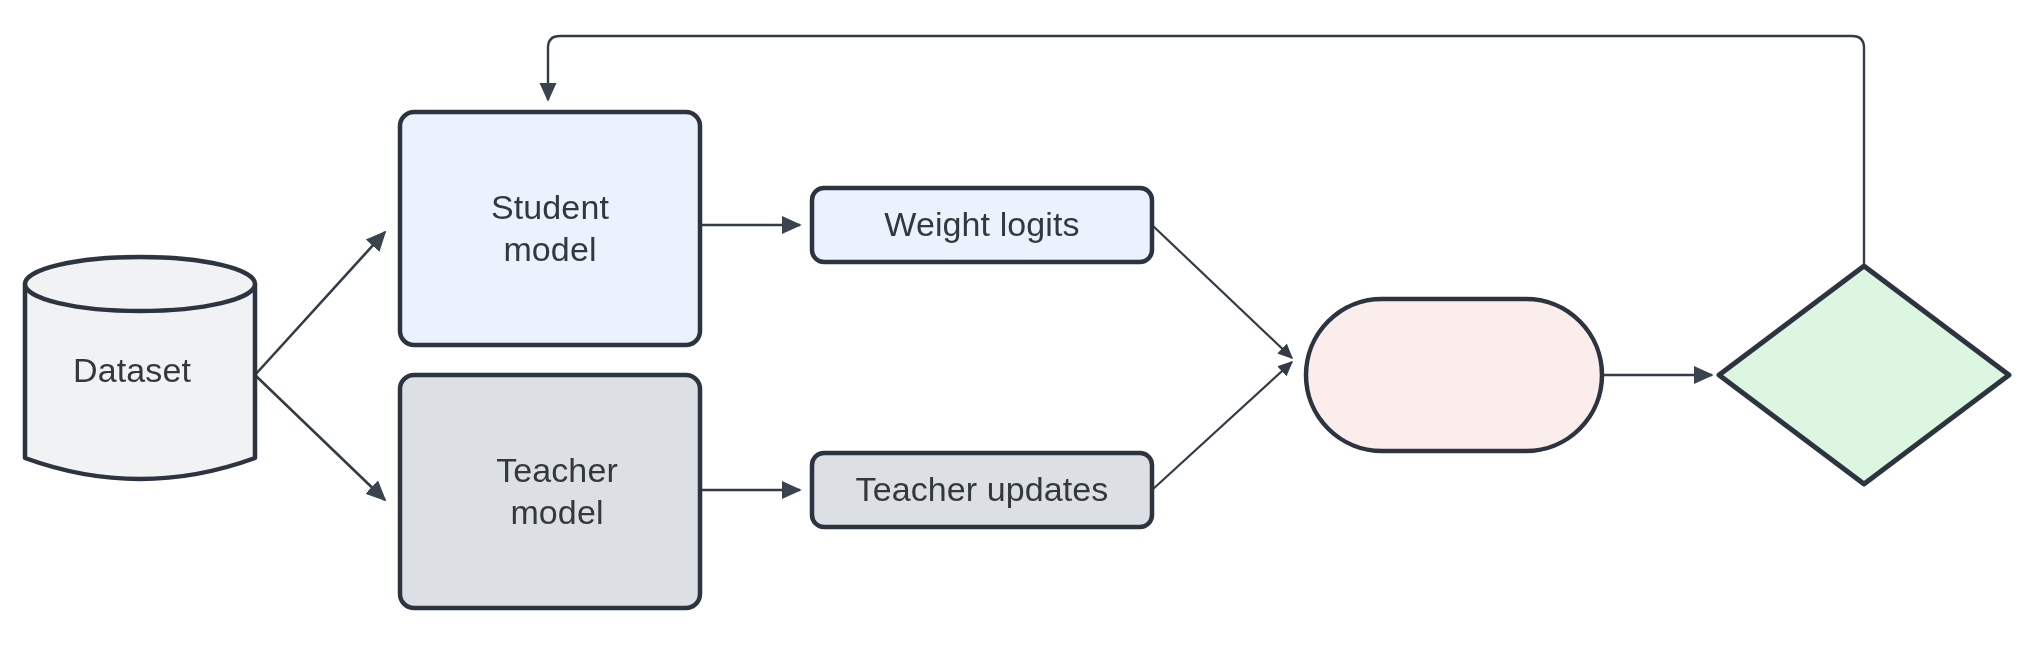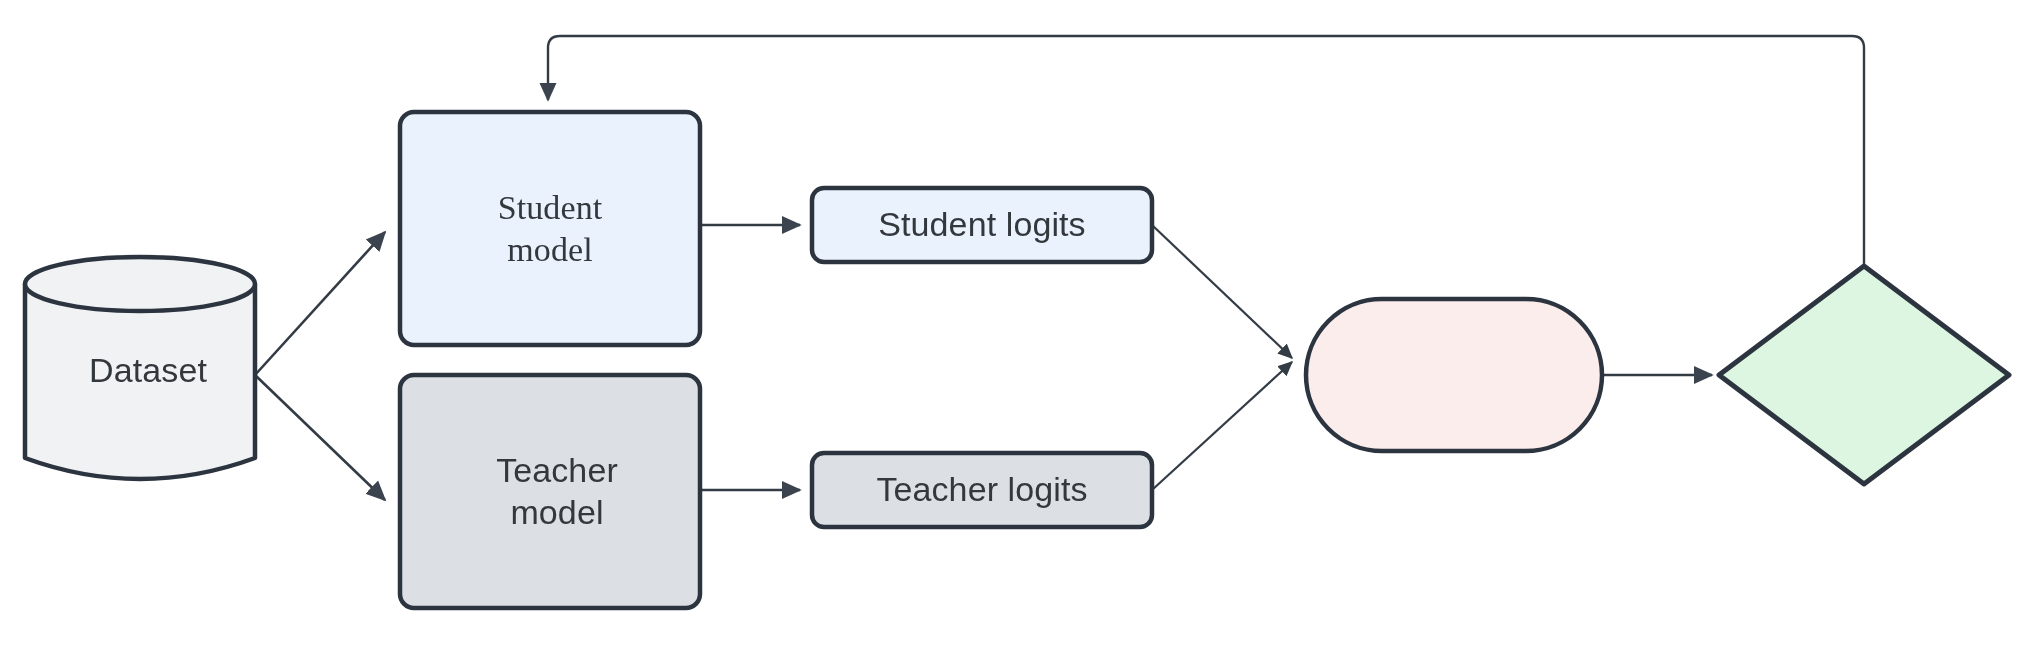--- a/index.html
+++ b/index.html
@@ -91,27 +91,27 @@
       <rect x="812" y="188" width="340" height="74" rx="12" ry="12" fill="#eaf2fd" stroke="#2c3440" stroke-width="4.5"></rect>
 
       <rect x="812" y="453" width="340" height="74" rx="12" ry="12" fill="#dcdfe4" stroke="#2c3440" stroke-width="4.5"></rect>
 
       <rect x="1306" y="299" width="296" height="152" rx="76" ry="76" fill="#fceded" stroke="#2c3440" stroke-width="4.5"></rect>
 
       <path d="M 1864 266 L 2009 375 L 1864 484 L 1719 375 Z" fill="#ddf6e1" stroke="#2c3440" stroke-width="5" stroke-linejoin="round"></path>
     </g>
   </svg>
 
-  <div class="node-label" style="left:33px; top:258px; width:230px; height:226px;">Dataset</div>
+  <div class="node-label" style="left:17px; top:258px; width:230px; height:226px;">Dataset</div>
 
-  <div class="node-label" style="left:400px; top:112px; width:300px; height:233px;font-family:Liberation Serif, serif;">Student
+  <div class="node-label" style="left:400px; top:112px; width:300px; height:233px;">Student
 model</div>
 
   <div class="node-label" style="left:407px; top:375px; width:300px; height:233px;">Teacher
 model</div>
 
-  <div class="node-label" style="left:812px; top:188px; width:340px; height:74px;">Student logits</div>
+  <div class="node-label" style="left:812px; top:188px; width:340px; height:74px;">Weight logits</div>
 
-  <div class="node-label" style="left:812px; top:453px; width:340px; height:74px;">Teacher logits</div>
+  <div class="node-label" style="left:812px; top:453px; width:340px; height:74px;">Teacher updates</div>
 
 
 
 </div>
 
 </body></html>

